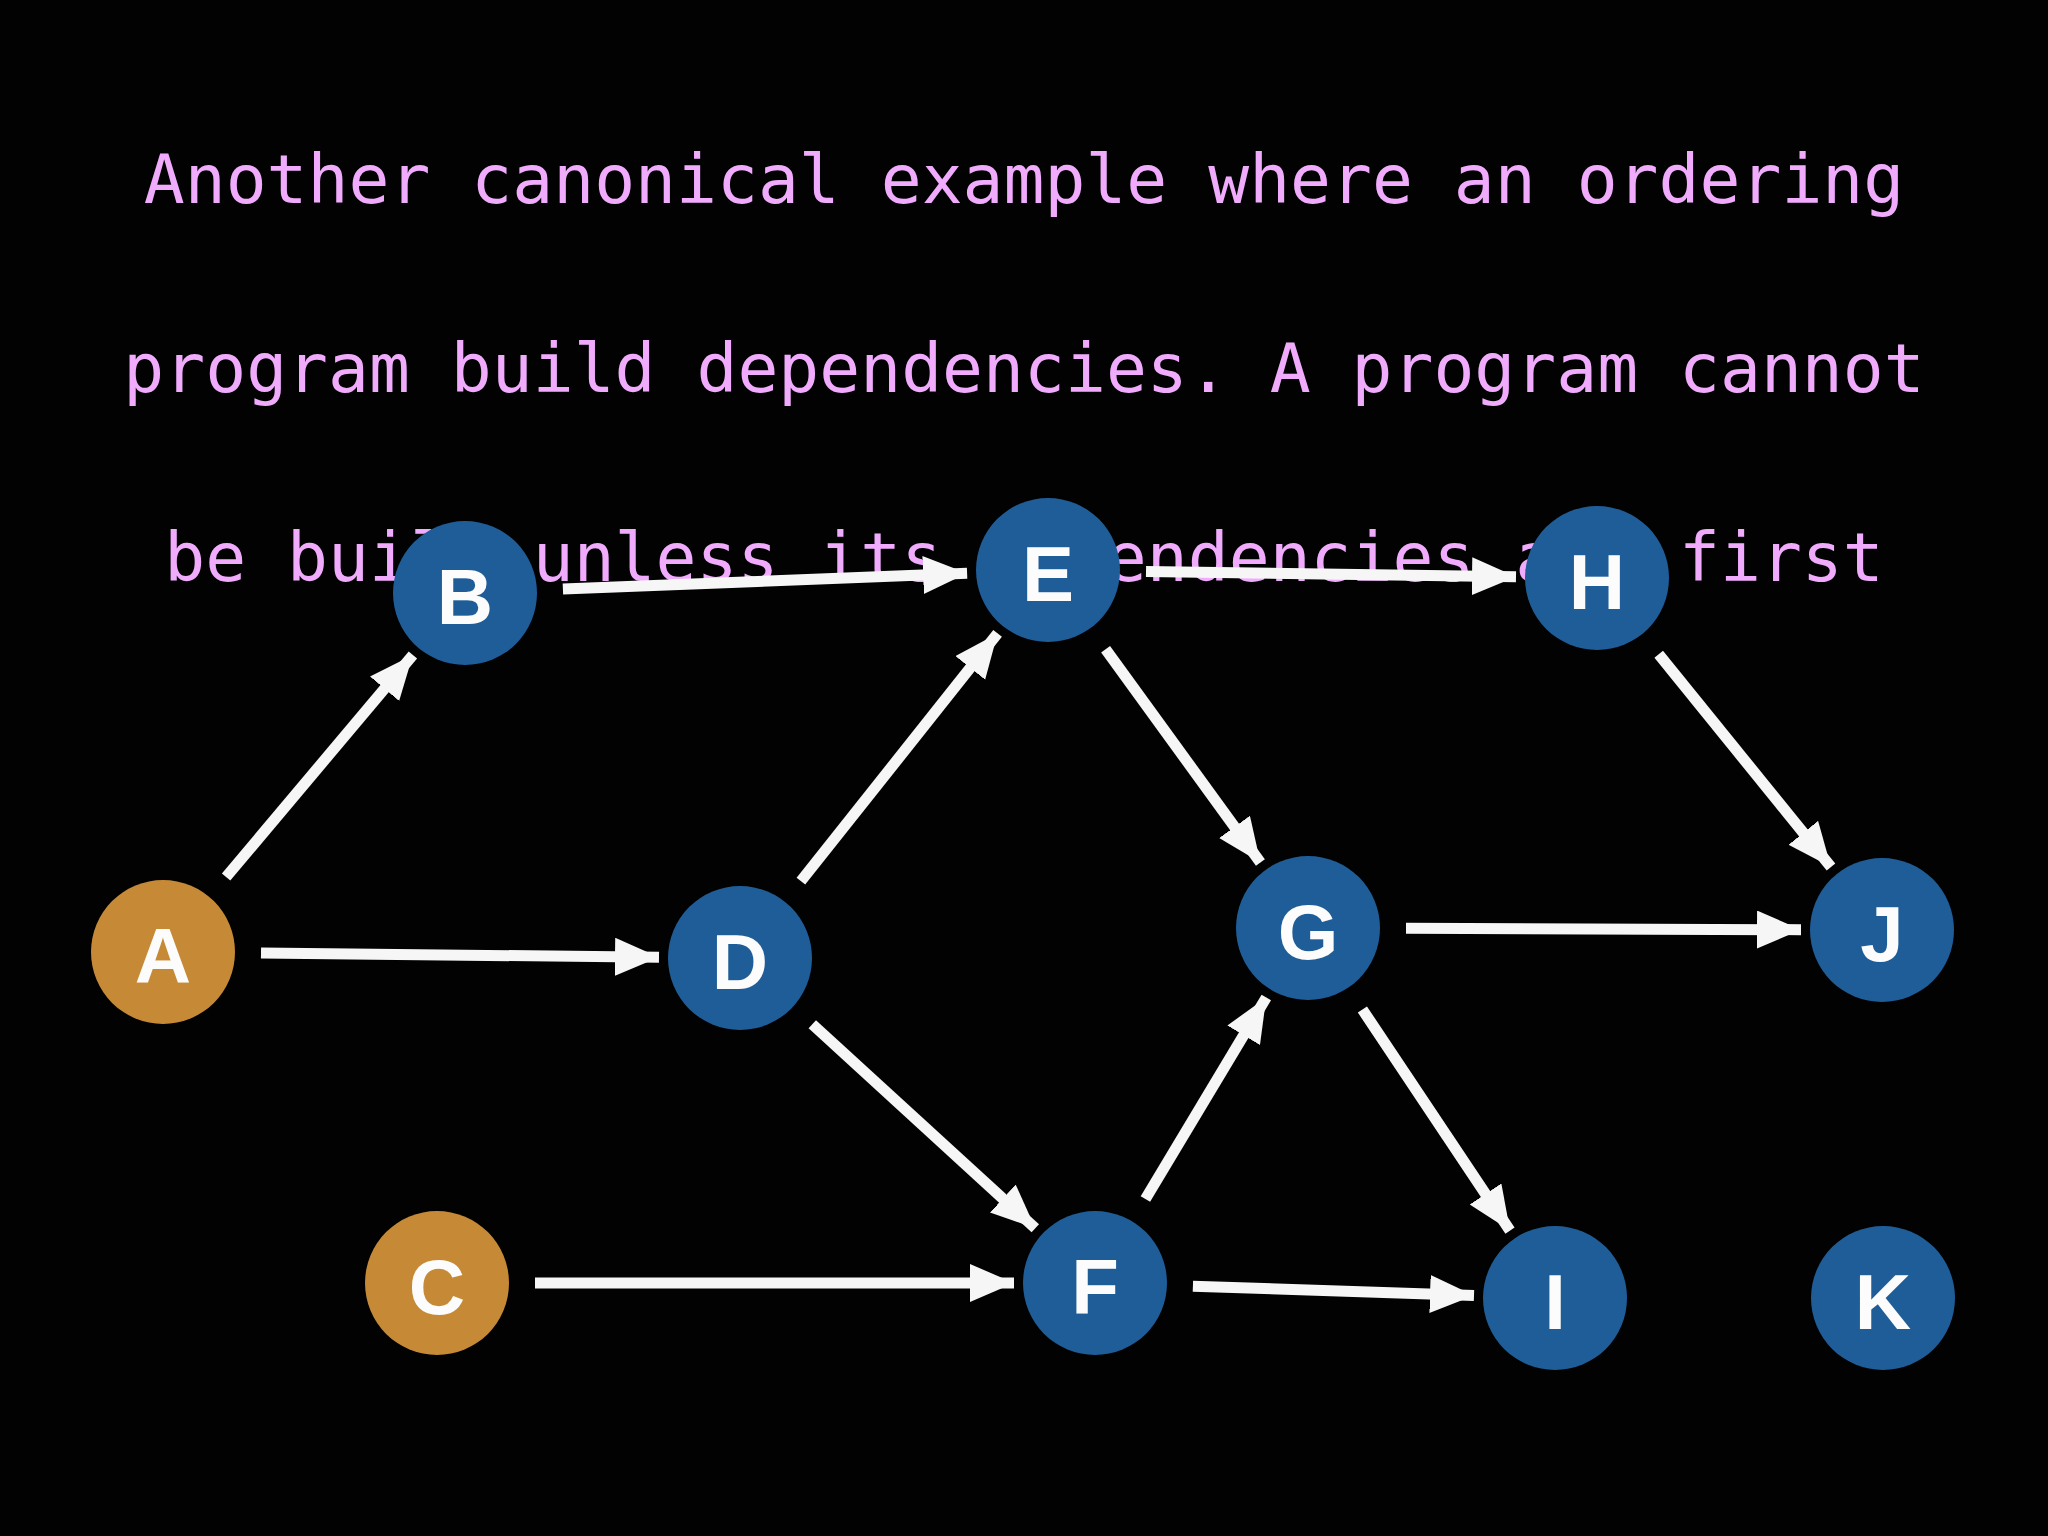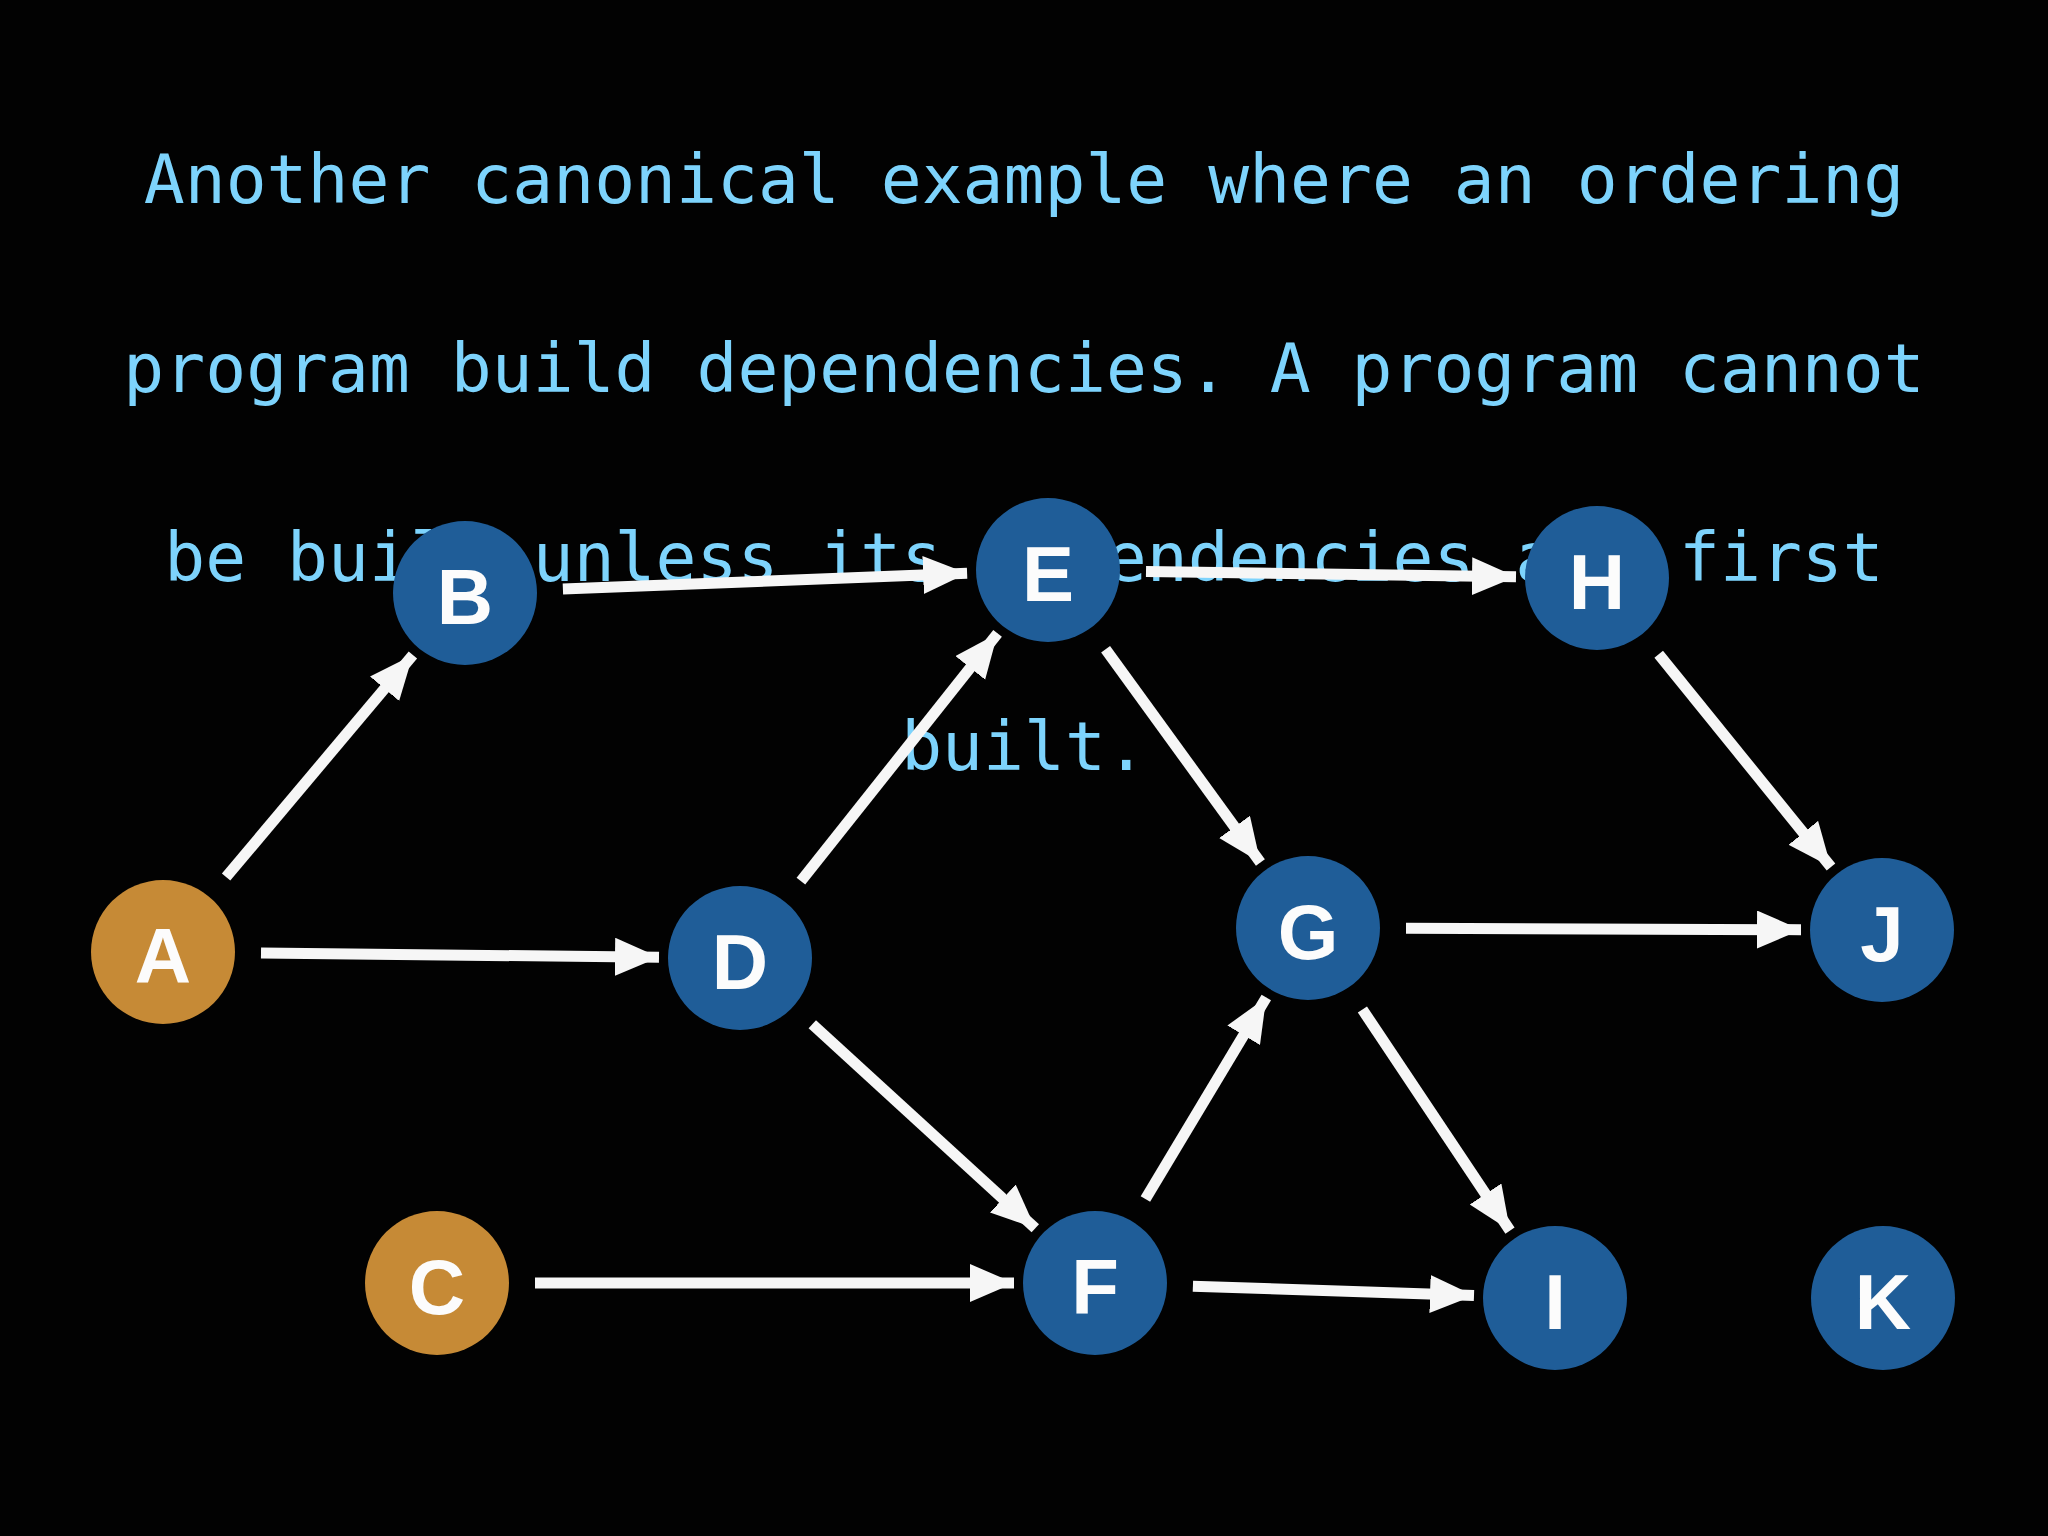--- a/index.html
+++ b/index.html
@@ -17,21 +17,21 @@
   .title {
     position: absolute;
     top: 22px;
     left: 0;
     right: 0;
     text-align: center;
     font-family: "DejaVu Sans Mono", "Liberation Mono", monospace;
     font-size: 68px;
     line-height: 63px;
     font-weight: 400;
-    color: #7dd3fc;
+    color: #f0abfc;
     letter-spacing: 0px;
     white-space: pre;
   }
   .graph-svg {
     position: absolute;
     top: 0;
     left: 0;
     width: 2048px;
     height: 1536px;
   }
@@ -46,21 +46,20 @@
   }
 </style>
 </head>
 <body>
 
 <div class="slide">
   <div class="title">
     <div class="title-line">Another canonical example where an ordering</div>
     <div class="title-line">program build dependencies. A program cannot</div>
     <div class="title-line">be built unless its dependencies are first</div>
-    <div class="title-line">built.</div>
   </div>
 
   <svg class="graph-svg" viewBox="0 0 2048 1536" xmlns="http://www.w3.org/2000/svg">
     <defs>
       <marker id="arrowhead" markerUnits="userSpaceOnUse" markerWidth="50" markerHeight="40" refX="44" refY="19" orient="auto">
         <path d="M0,0 L44,19 L0,38 Z" fill="#f6f6f6"></path>
       </marker>
     </defs>
     <g id="edges">
         <line x1="226.1" y1="877.0" x2="412.9" y2="655.0" stroke="#f6f6f6" stroke-width="11" class="edge-line" marker-end="url(#arrowhead)"></line>

